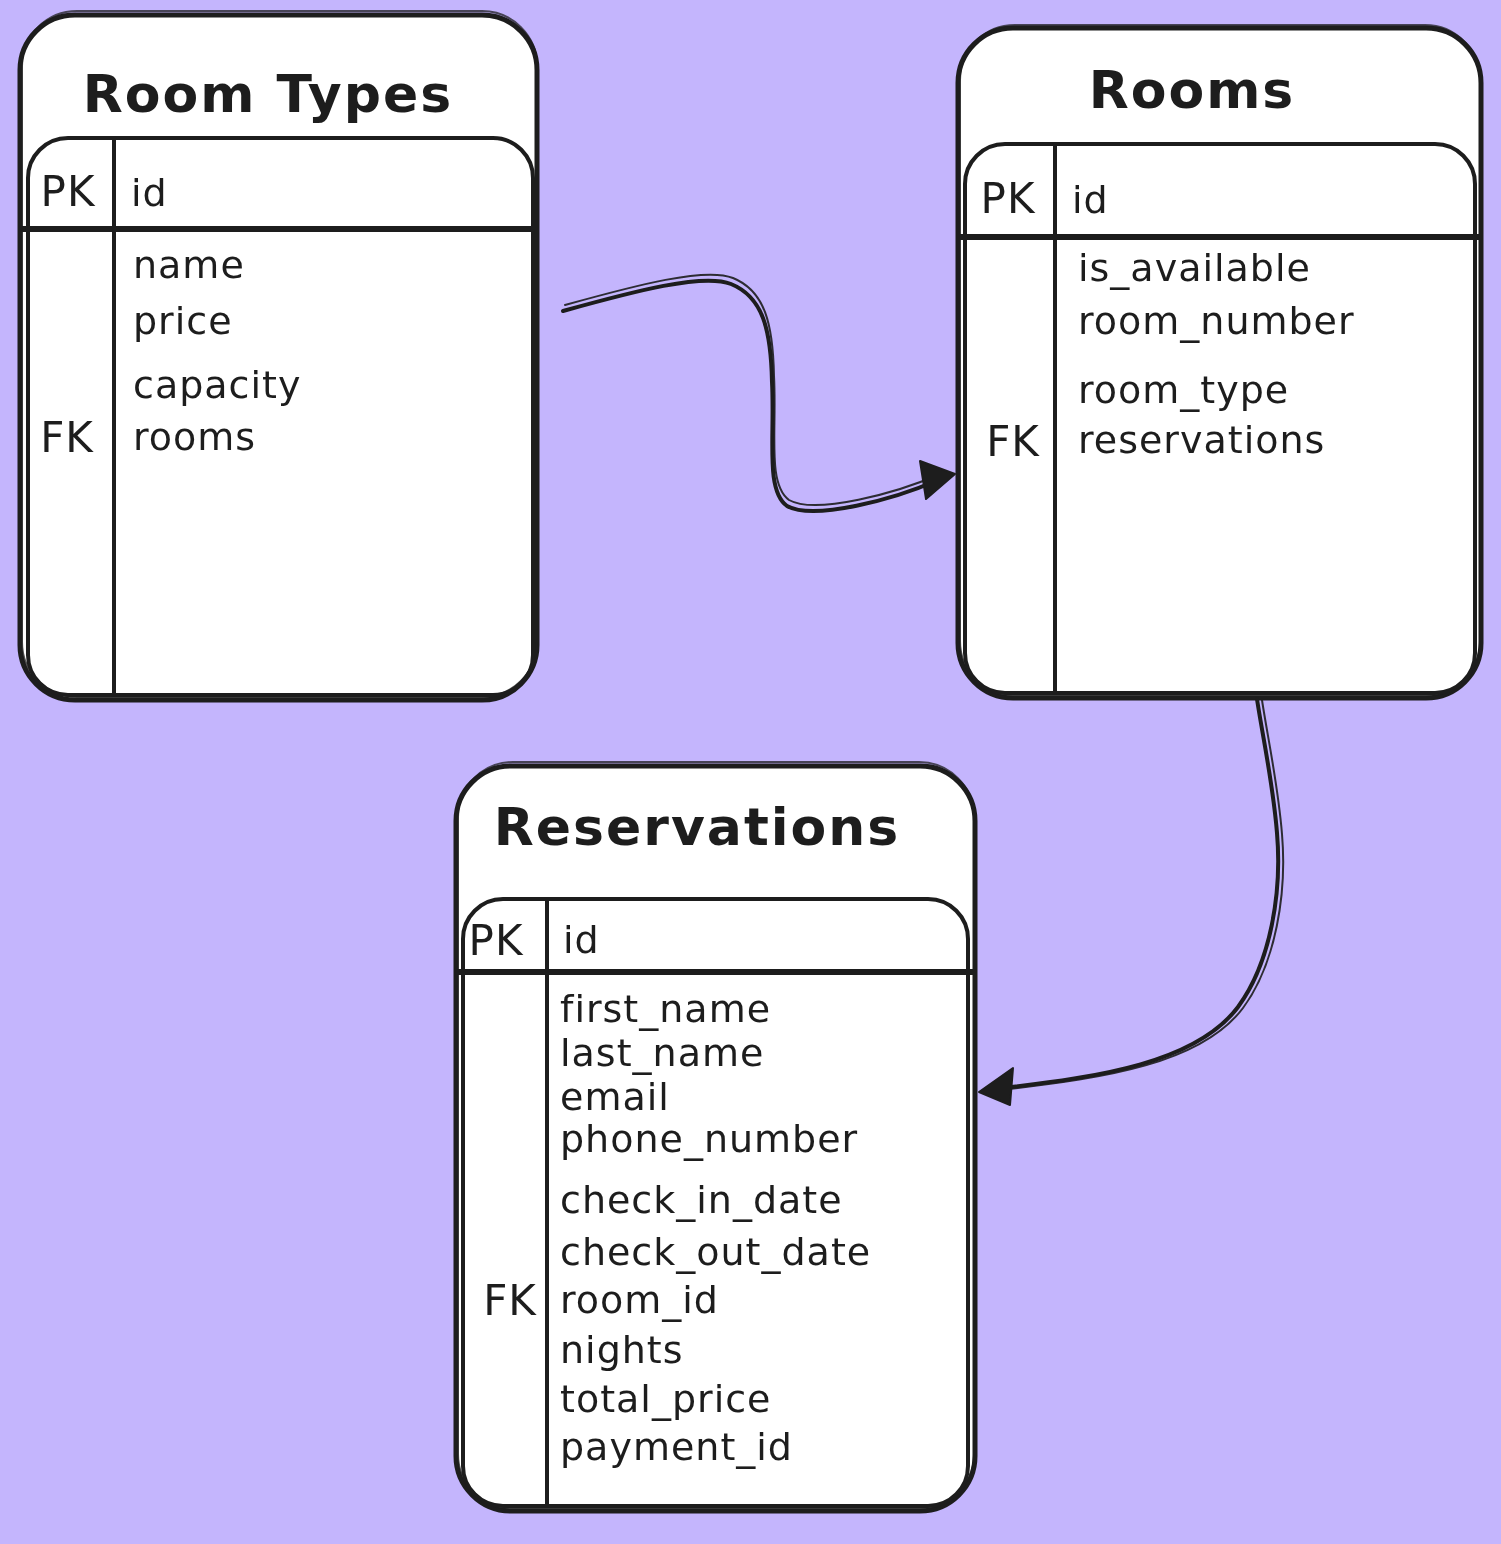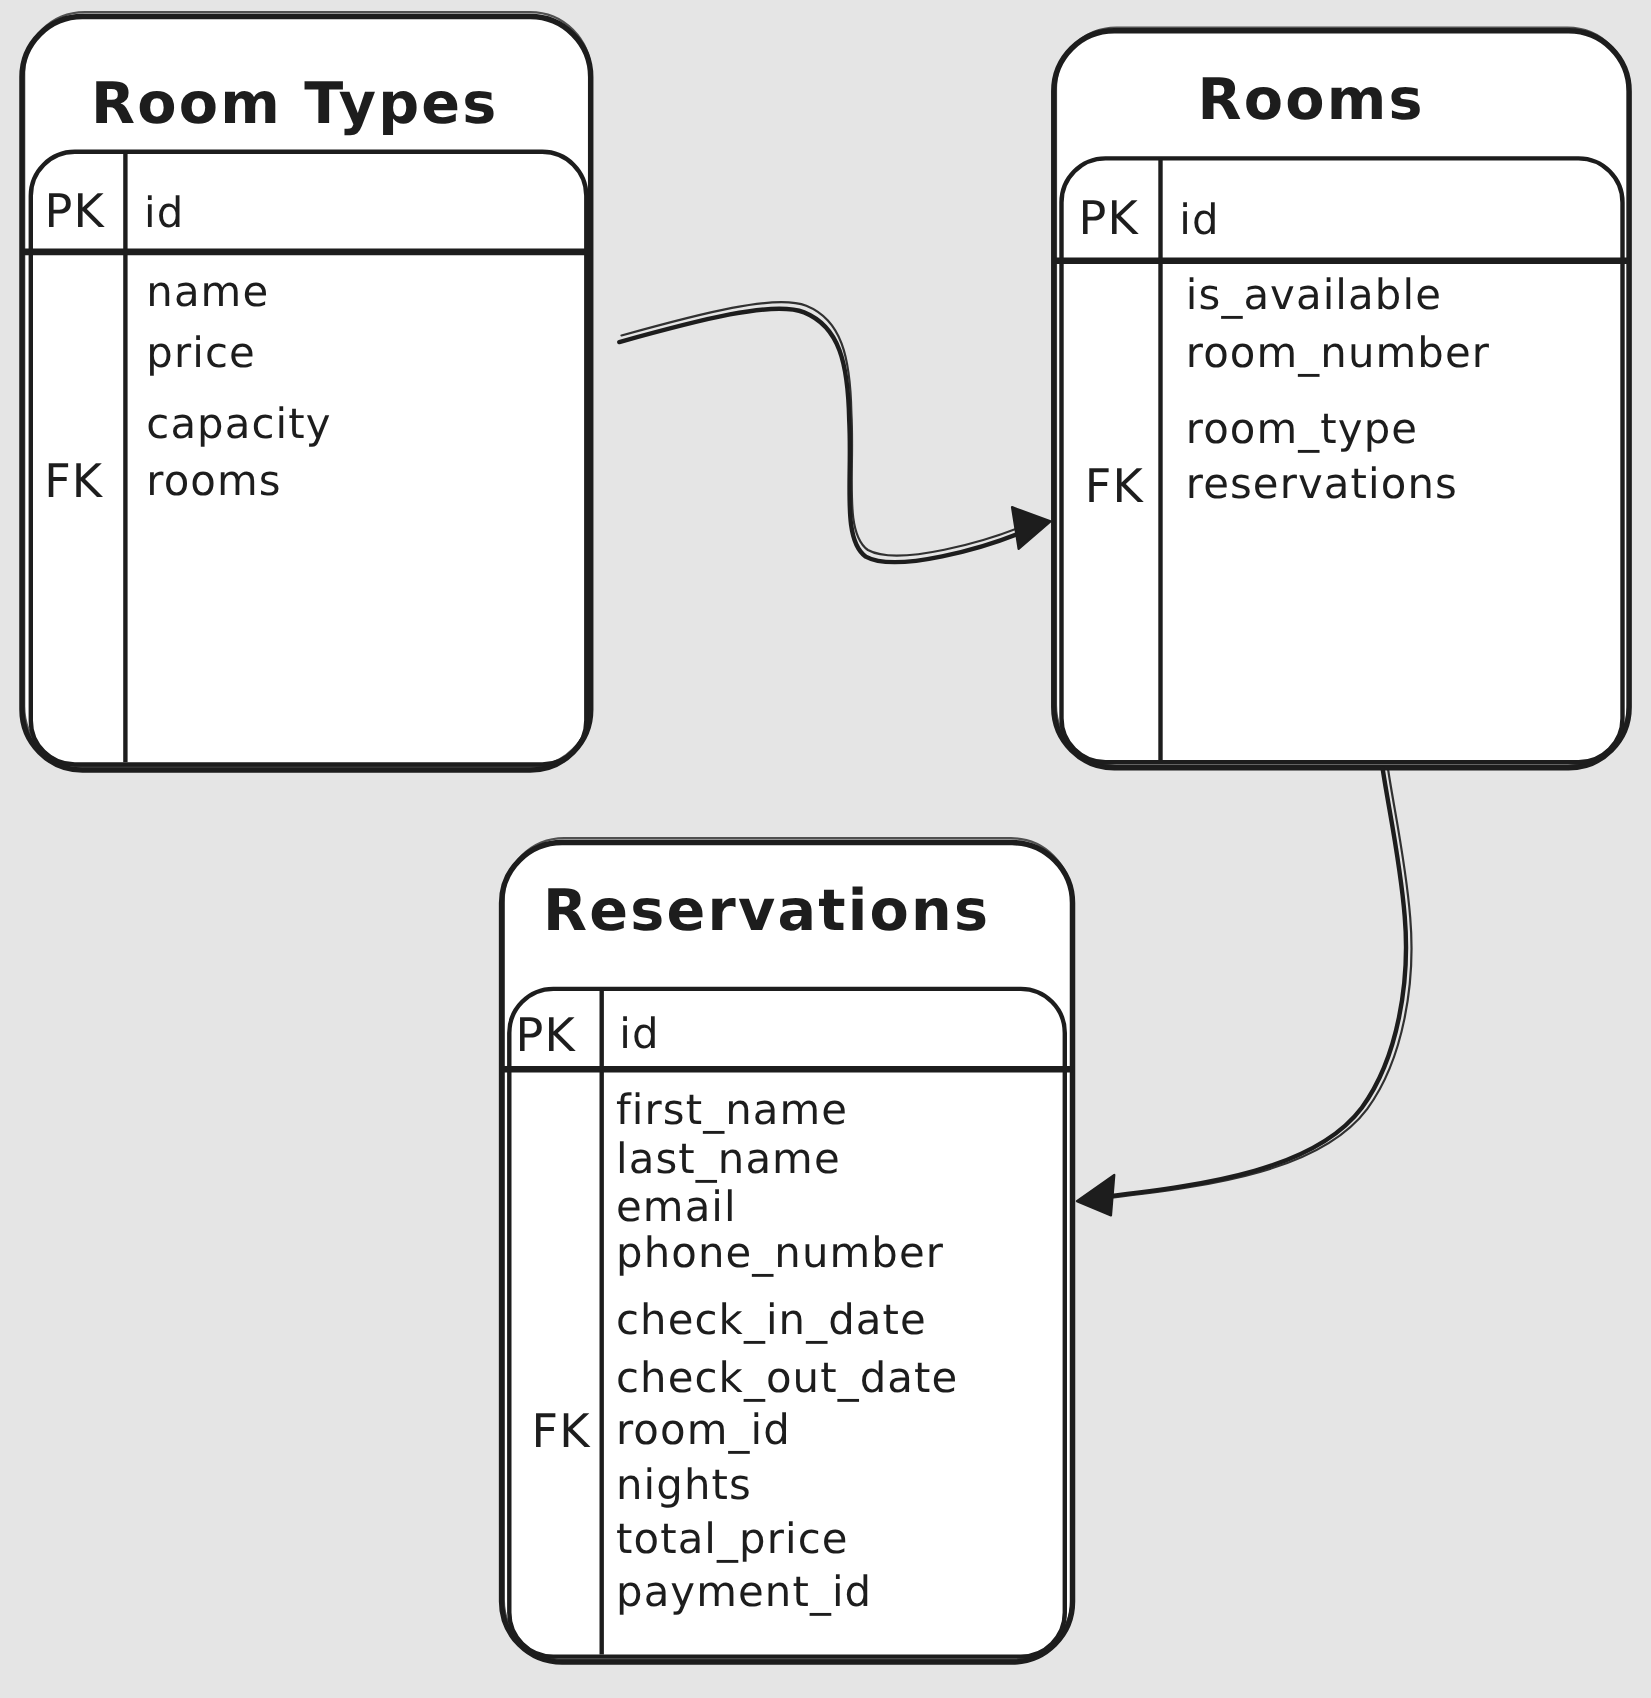--- a/index.html
+++ b/index.html
@@ -1,16 +1,16 @@
 <!DOCTYPE html>
 <html><head>
 <meta charset="utf-8">
 <style>
   html,body{margin:0;padding:0;background:#ffffff;}
-  .canvas{position:relative;width:1501px;height:1544px;background:#e5e5e5;overflow:hidden;}
+  .canvas{position:relative;width:1501px;height:1544px;background:#c4b5fd;overflow:hidden;}
   svg{display:block;}
   text{font-family:"DejaVu Sans", sans-serif;fill:#1d1d1d;}
   .title{font-size:52px;font-weight:bold;letter-spacing:2px;}
   .key{font-size:42px;letter-spacing:1px;}
   .field{font-size:38px;letter-spacing:1px;}
   .outer{fill:#ffffff;stroke:#1d1d1d;stroke-width:5;}
   .sketch{fill:none;stroke:#1d1d1d;stroke-width:2;opacity:.75;}
   .inner{fill:none;stroke:#1d1d1d;stroke-width:4;}
   .vdiv{stroke:#1d1d1d;stroke-width:4;}
   .pkline{stroke:#1d1d1d;stroke-width:6;}

